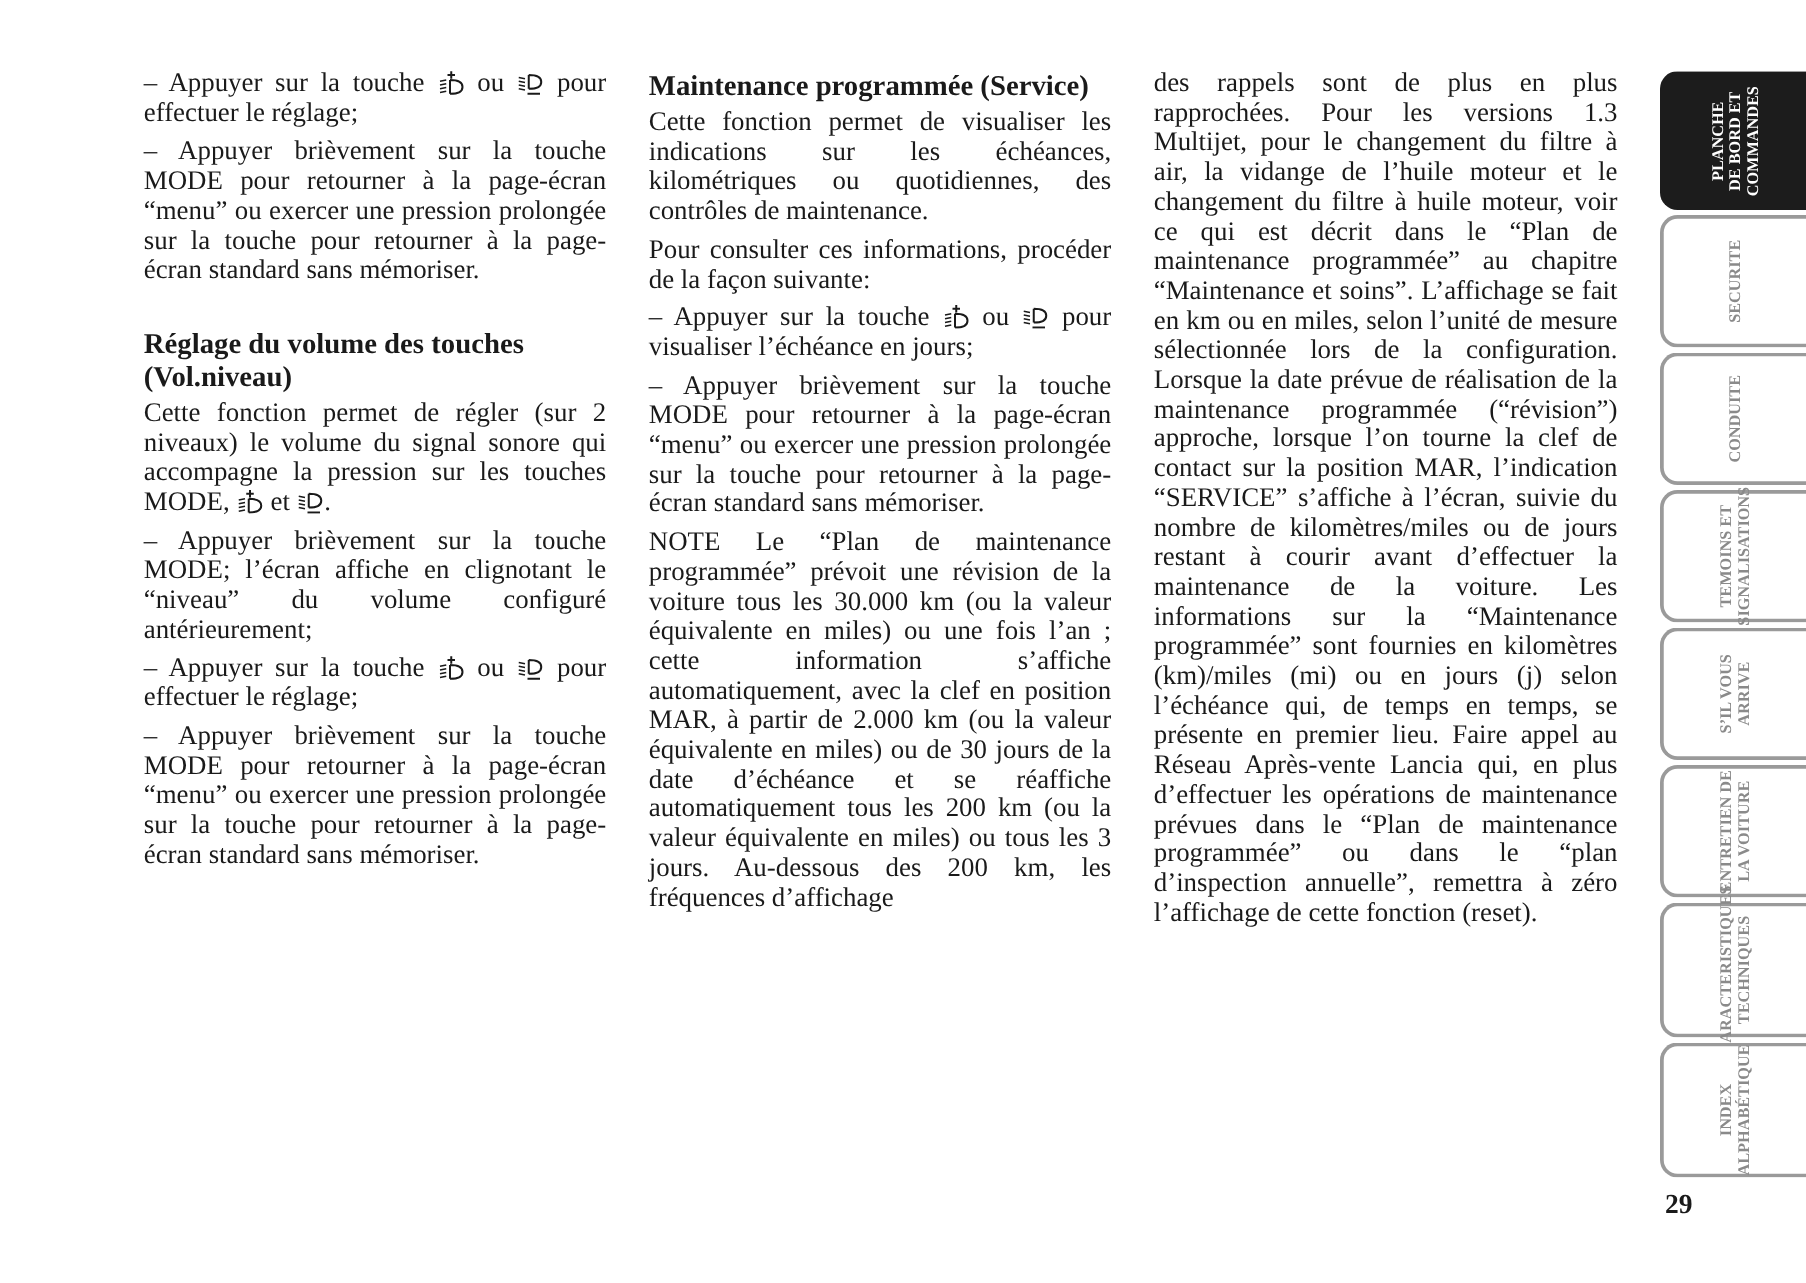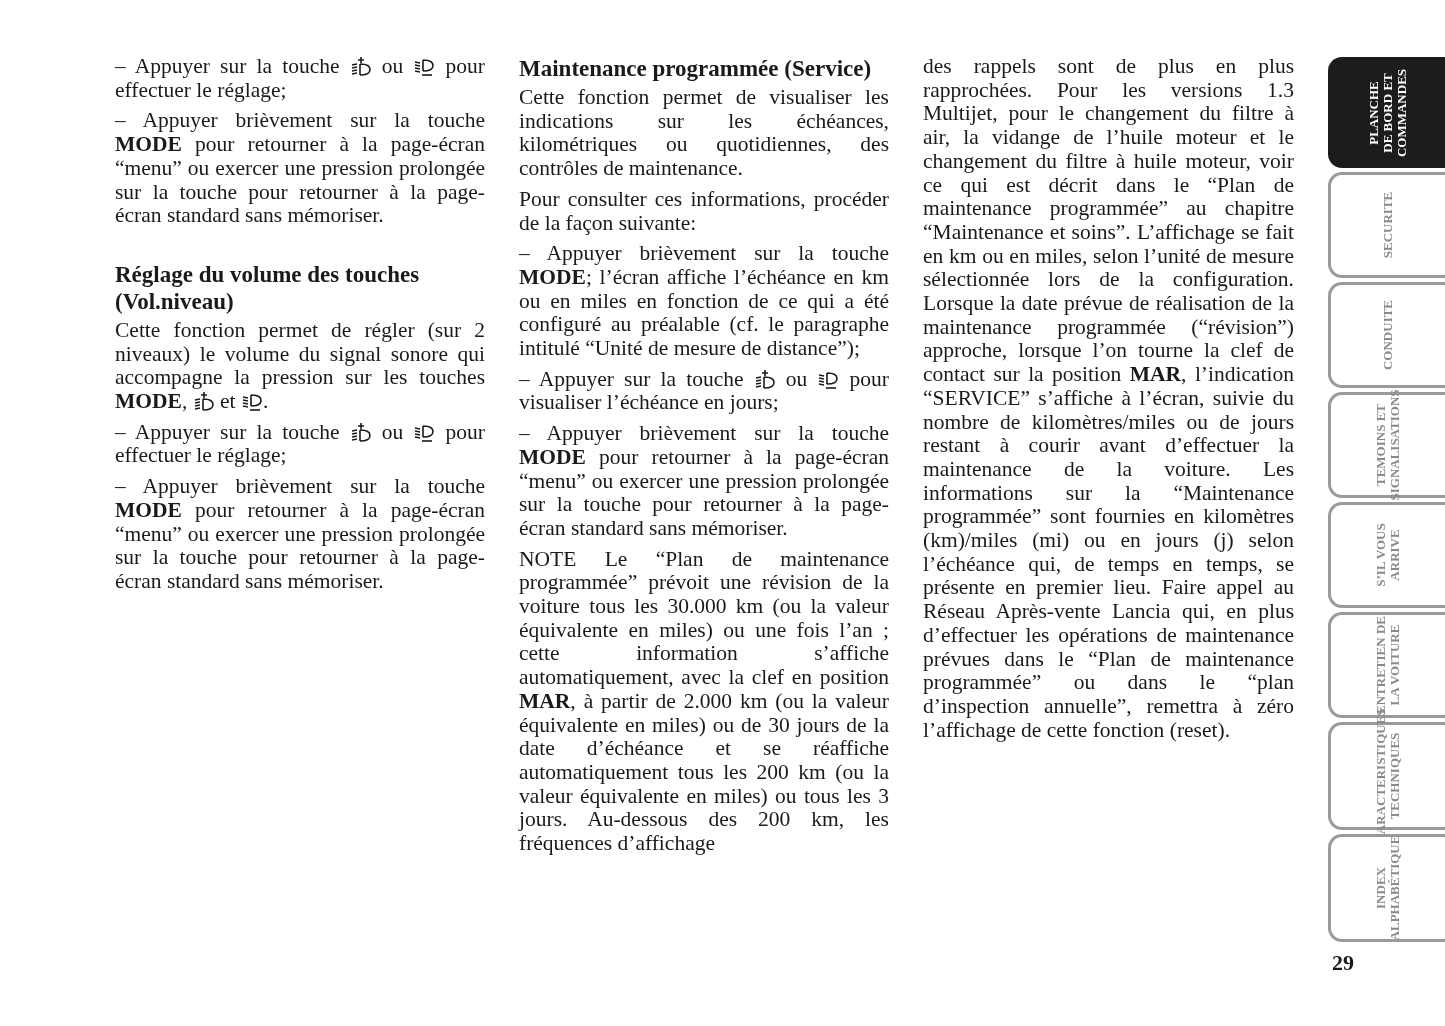--- a/index.html
+++ b/index.html
@@ -4,21 +4,21 @@
 <style>
   html, body { margin: 0; padding: 0; background: #ffffff; }
   body { width: 1445px; height: 1026px; position: relative; overflow: hidden;
          font-family: "Liberation Serif", "DejaVu Serif", serif; color: #1a1a1a; }
   .col { position: absolute; top: 55px; font-size: 21.5px; line-height: 23.7px; text-align: justify; hyphens: manual; }
   .col p { margin: 0 0 7px 0; }
   .col h2 { font-size: 23px; line-height: 27px; font-weight: bold; margin: 0 0 4px 0; text-align: left; }
   .col1 { left: 115px; width: 370px; }
   .col2 { left: 519px; width: 370px; }
   .col3 { left: 923px; width: 371px; }
-  .b { font-weight: bold; margin-top: 44px; }
+  .b { font-weight: normal; margin-top: 44px; }
   .gap { height: 26px; }
   .ic { display: inline-block; width: 22px; height: 20px; vertical-align: -3px; }
   .tabs { position: absolute; left: 1328px; top: 57px; width: 117px; }
   .tab { position: relative; height: 106px; margin-bottom: 4px; border: 3px solid #9a9a9a; border-right: none;
          border-radius: 14px 0 0 14px; background: #fff; box-sizing: border-box; }
   .tab.active { background: #1c1c1c; border-color: #1c1c1c; height: 111px; }
   .tab .lbl { position: absolute; left: 50%; top: 50%; transform: translate(-50%, -50%) rotate(-90deg);
               white-space: pre; text-align: center; font-size: 13px; line-height: 14px; color: #8a8a8a;
               font-weight: bold; letter-spacing: 0; font-family: "Liberation Serif", serif; transform-origin: center; }
   .tab.active .lbl { color: #ffffff; }
@@ -50,33 +50,33 @@
         <use href="#icon-down"></use>
       </svg><span> pour effectuer le réglage;</span></p>
   <p><span>– Appuyer brièvement sur la touche </span><span class="b">MODE</span><span> pour retourner à la page-écran “menu” ou exercer une pression prolongée sur la touche pour retourner à la page-écran standard sans mémoriser.</span></p>
   <div class="gap"></div>
   <h2>Réglage du volume des touches (Vol.niveau)</h2>
   <p><span>Cette fonction permet de régler (sur 2 niveaux) le volume du signal sonore qui accompagne la pression sur les touches </span><span class="b">MODE</span><span>, </span><svg class="ic" viewBox="0 0 22 20">
         <use href="#icon-up"></use>
       </svg><span> et </span><svg class="ic" viewBox="0 0 22 20">
         <use href="#icon-down"></use>
       </svg><span>.</span></p>
+  <p><span>– Appuyer brièvement sur la touche </span><span class="b">MODE</span><span>; l’écran affiche en clignotant le “niveau” du volume configuré antérieurement;</span></p>
   <p><span>– Appuyer sur la touche </span><svg class="ic" viewBox="0 0 22 20">
         <use href="#icon-up"></use>
       </svg><span> ou </span><svg class="ic" viewBox="0 0 22 20">
         <use href="#icon-down"></use>
       </svg><span> pour effectuer le réglage;</span></p>
   <p><span>– Appuyer brièvement sur la touche </span><span class="b">MODE</span><span> pour retourner à la page-écran “menu” ou exercer une pression prolongée sur la touche pour retourner à la page-écran standard sans mémoriser.</span></p>
 </div>
 
 <div class="col col2">
   <h2>Maintenance programmée (Service)</h2>
   <p>Cette fonction permet de visualiser les indications sur les échéances, kilométriques ou quotidiennes, des contrôles de maintenance.</p>
   <p>Pour consulter ces informations, procéder de la façon suivante:</p>
-  <p><span>– Appuyer brièvement sur la touche </span><span class="b">MODE</span><span>; l’écran affiche l’échéance en km ou en miles en fonction de ce qui a été configuré au préalable (cf. le paragraphe intitulé “Unité de mesure de distance”);</span></p>
   <p><span>– Appuyer sur la touche </span><svg class="ic" viewBox="0 0 22 20">
         <use href="#icon-up"></use>
       </svg><span> ou </span><svg class="ic" viewBox="0 0 22 20">
         <use href="#icon-down"></use>
       </svg><span> pour visualiser l’échéance en jours;</span></p>
   <p><span>– Appuyer brièvement sur la touche </span><span class="b">MODE</span><span> pour retourner à la page-écran “menu” ou exercer une pression prolongée sur la touche pour retourner à la page-écran standard sans mémoriser.</span></p>
   <p><span>NOTE Le “Plan de maintenance programmée” prévoit une révision de la voiture tous les 30.000 km (ou la valeur équivalente en miles) ou une fois l’an ; cette information s’affiche automatiquement, avec la clef en position </span><span class="b">MAR</span><span>, à partir de 2.000 km (ou la valeur équivalente en miles) ou de 30 jours de la date d’échéance et se réaffiche automatiquement tous les 200 km (ou la valeur équivalente en miles) ou tous les 3 jours. Au-dessous des 200 km, les fréquences d’affichage</span></p>
 </div>
 
 <div class="col col3">

